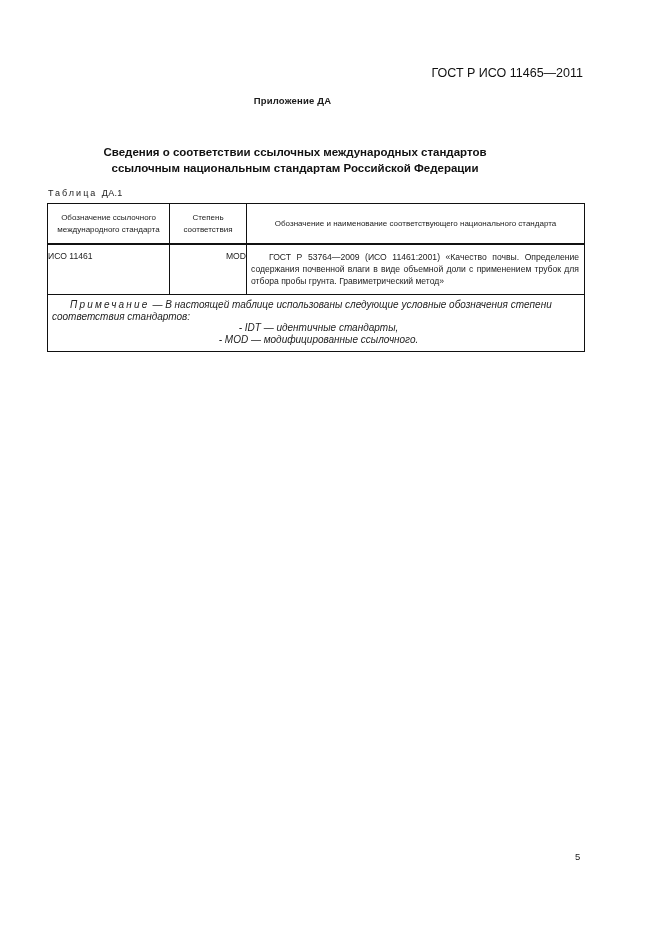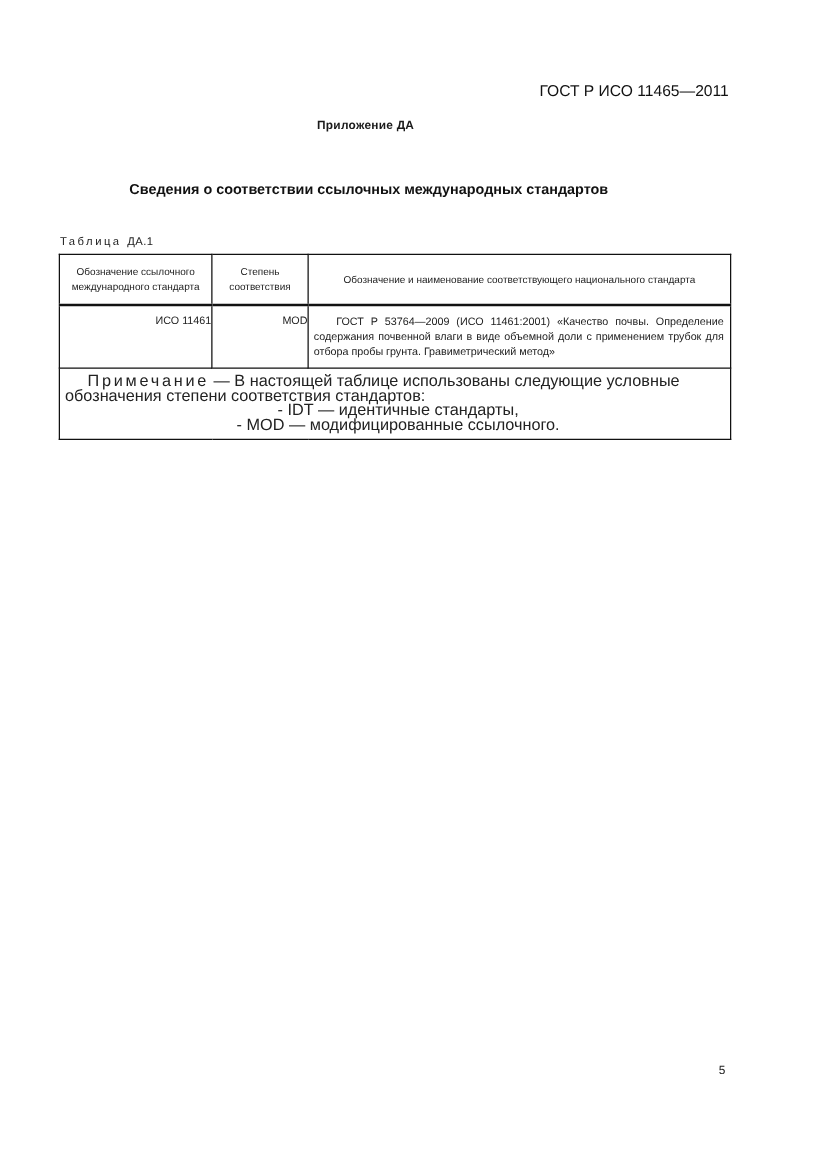--- a/index.html
+++ b/index.html
@@ -10,40 +10,41 @@
               font-weight: bold; font-size: 9.5px; letter-spacing: 0.2px; }
   .title { position: absolute; top: 144px; left: 0; width: 590px; text-align: center;
            font-weight: bold; font-size: 11.5px; line-height: 16px; color: #111; }
   .table-caption { position: absolute; top: 188px; left: 48px; font-size: 9px; letter-spacing: 2px; color: #222; }
   .table-caption .num { letter-spacing: 0.3px; }
   table.std { position: absolute; top: 203px; left: 47px; width: 537px; border-collapse: collapse;
               font-size: 8.6px; color: #222; table-layout: fixed; }
   table.std td, table.std th { border: 1px solid #111; padding: 0; vertical-align: top; }
   table.std th { font-weight: normal; vertical-align: middle; text-align: center; height: 39px;
                  font-size: 8px; line-height: 12px; border-bottom: 2px solid #111; }
-  td.c1 { text-align: right; padding-top: 6px !important; }
+  td.c1 { text-align: left; padding-top: 6px !important; }
   td.c2 { text-align: right; padding-top: 6px !important; }
   td.c3 { text-align: justify; padding: 6px 5px 4px 4px !important; line-height: 12px; }
   td.c3 .indent { display: inline-block; width: 18px; }
   tr.r1 td { height: 39px; }
   tr.r2 td { height: 32px; }
-  td.note { padding: 4px 5px 6px 4px !important; line-height: 11.5px; font-size: 13px; }
+  td.note { padding: 4px 5px 6px 4px !important; line-height: 11.5px; font-size: 10px; font-style: italic; }
   .spaced { letter-spacing: 2.2px; }
   .note-line { display: block; padding-left: 6px; text-align: center; }
   .page-num { position: absolute; top: 851px; left: 575px; font-size: 9.5px; color: #222; }
 </style>
 </head>
 <body>
 
 <div class="doc-code">ГОСТ Р ИСО 11465—2011</div>
 
 <div class="appendix">Приложение ДА</div>
 
 <div class="title">
   <div>Сведения о соответствии ссылочных международных стандартов</div>
+  <div>ссылочным национальным стандартам Российской Федерации</div>
 </div>
 
 <div class="table-caption">
   <span>Таблица</span>
   <span class="num">ДА.1</span>
 </div>
 
 <table class="std">
   <colgroup>
     <col style="width:122px">

